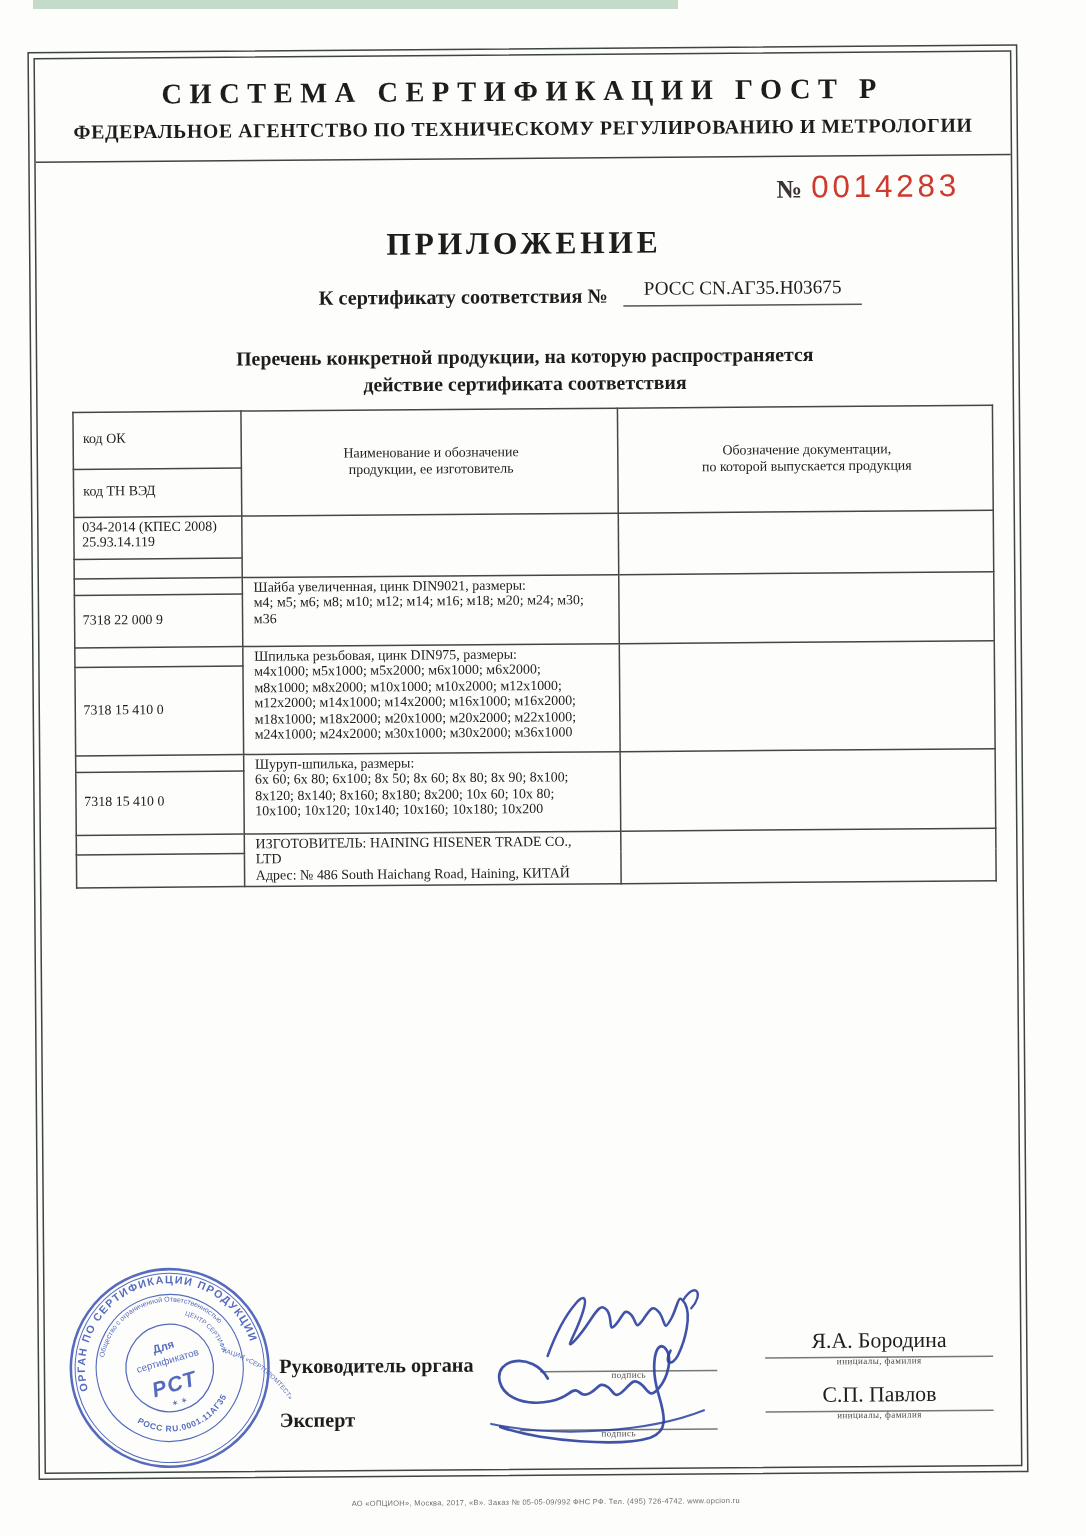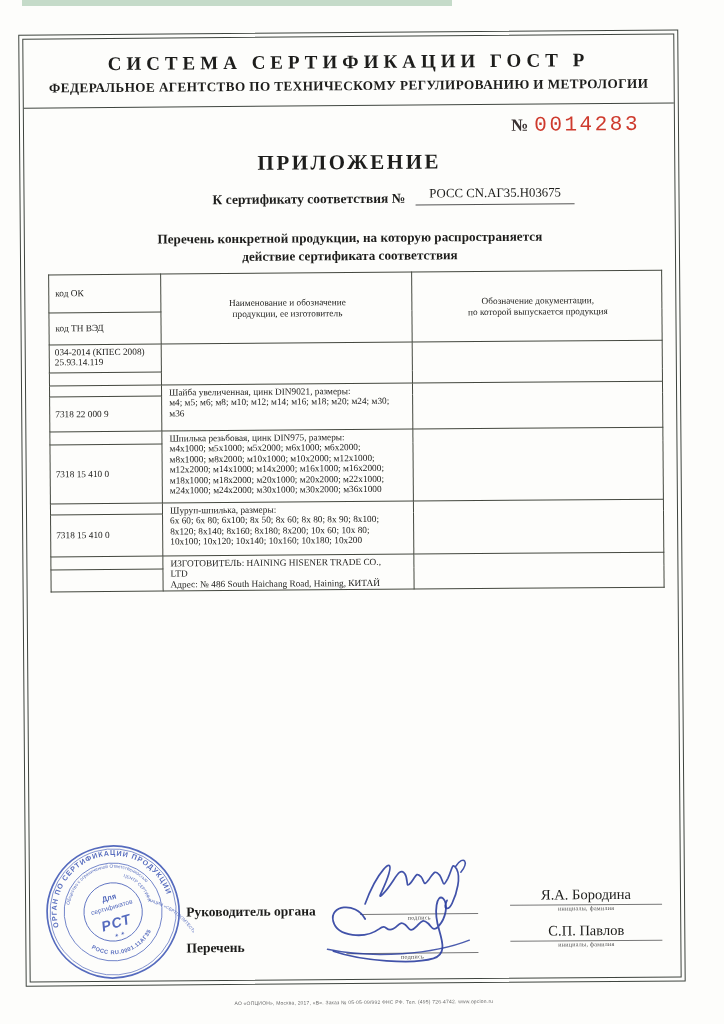--- a/index.html
+++ b/index.html
@@ -15,21 +15,21 @@
   .frame{position:absolute;left:22px;top:32px;width:660px;height:952px;
     border:1.6px solid var(--line);}
   .frame-inner{position:absolute;left:3px;top:3px;right:3px;bottom:3px;
     border:1px solid var(--line);}
   .masthead{position:absolute;left:0;top:0;width:100%;height:69px;
     border-bottom:1.4px solid var(--line);text-align:center;}
   .mast1{margin-top:14px;font-size:19px;font-weight:bold;letter-spacing:5px;}
   .mast2{margin-top:5px;font-size:13.2px;font-weight:bold;letter-spacing:.4px;}
   .serial{position:absolute;right:34px;top:78px;white-space:nowrap;}
   .serial .no{font-size:17px;font-weight:bold;color:#3c3434;margin-right:6px;}
-  .serial .digits{font-family:Liberation Mono, monospace;font-size:21px;
+  .serial .digits{font-family:Liberation Sans, sans-serif;font-size:21px;
     color:var(--accent-red);letter-spacing:2.5px;}
   .doc-title{position:absolute;left:0;top:113px;width:100%;text-align:center;
     font-size:21px;font-weight:bold;letter-spacing:2.5px;}
   .cert-line{position:absolute;left:188px;top:152px;white-space:nowrap;}
   .cert-label{font-size:13.5px;font-weight:bold;}
   .cert-num{display:inline-block;font-size:12.8px;margin-left:10px;
     border-bottom:1px solid #555;padding:0 14px 3px 14px;transform:translateY(-5px);}
   .subtitle{position:absolute;left:0;top:192px;width:100%;text-align:center;
     font-size:13.2px;font-weight:bold;line-height:1.35;}
   table.products{position:absolute;left:23px;top:235px;width:613px;
@@ -181,21 +181,21 @@
         <div class="sig-line" style="height:1px;"></div>
         <div class="caption">подпись</div>
       </div>
       <div class="sig-block" style="left:480px;top:851px;width:152px;">
         <div class="name">Я.А. Бородина</div>
         <div class="sig-line" style="height:2px;"></div>
         <div class="caption">инициалы, фамилия</div>
       </div>
 
       <div class="sig-block" style="left:156px;top:900px;">
-        <span class="sig-label">Перечень</span>
+        <span class="sig-label">Эксперт</span>
       </div>
       <div class="sig-block" style="left:316px;top:916px;width:132px;">
         <div class="sig-line" style="height:1px;"></div>
         <div class="caption">подпись</div>
       </div>
       <div class="sig-block" style="left:480px;top:887px;width:152px;">
         <div class="name">С.П. Павлов</div>
         <div class="sig-line" style="height:2px;"></div>
         <div class="caption">инициалы, фамилия</div>
       </div>

